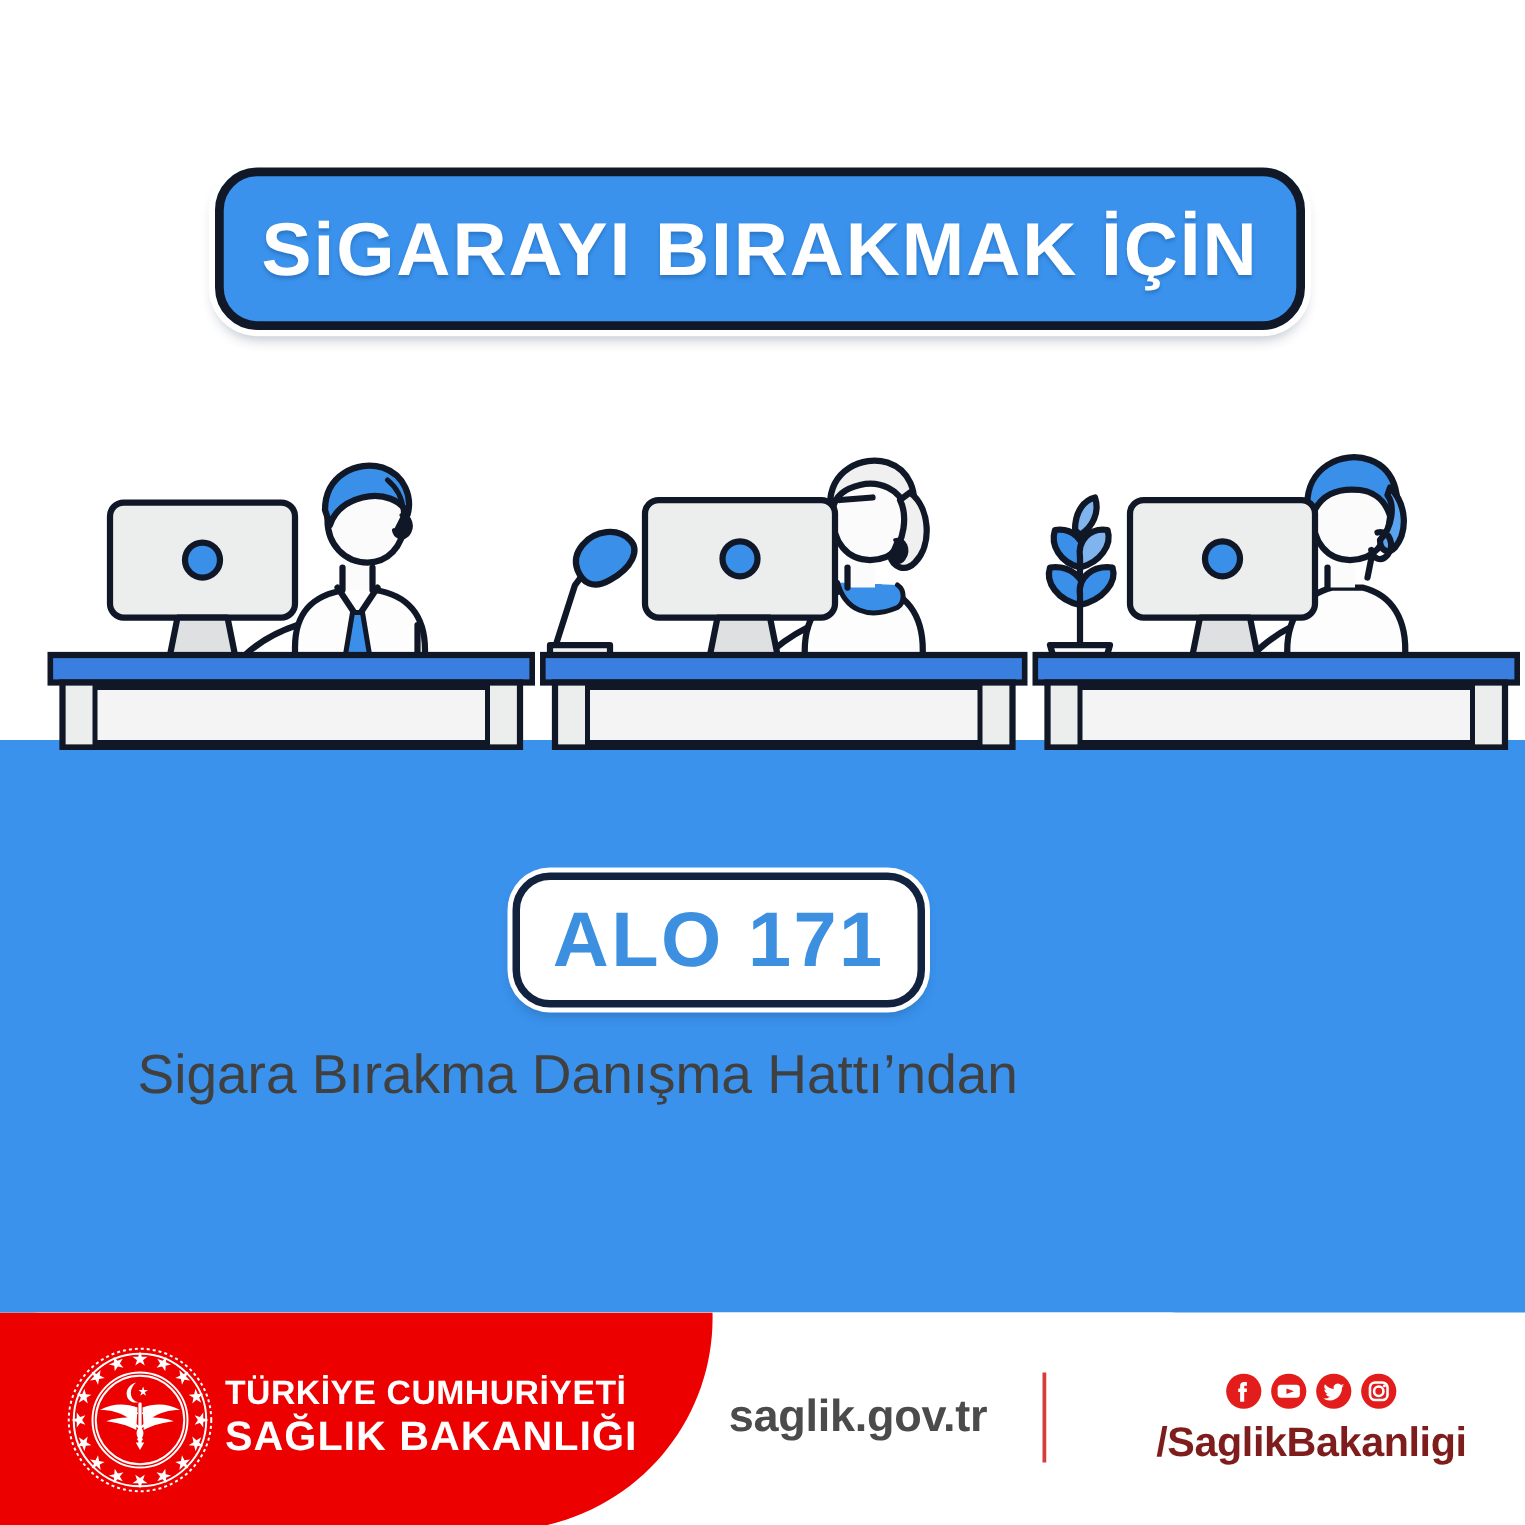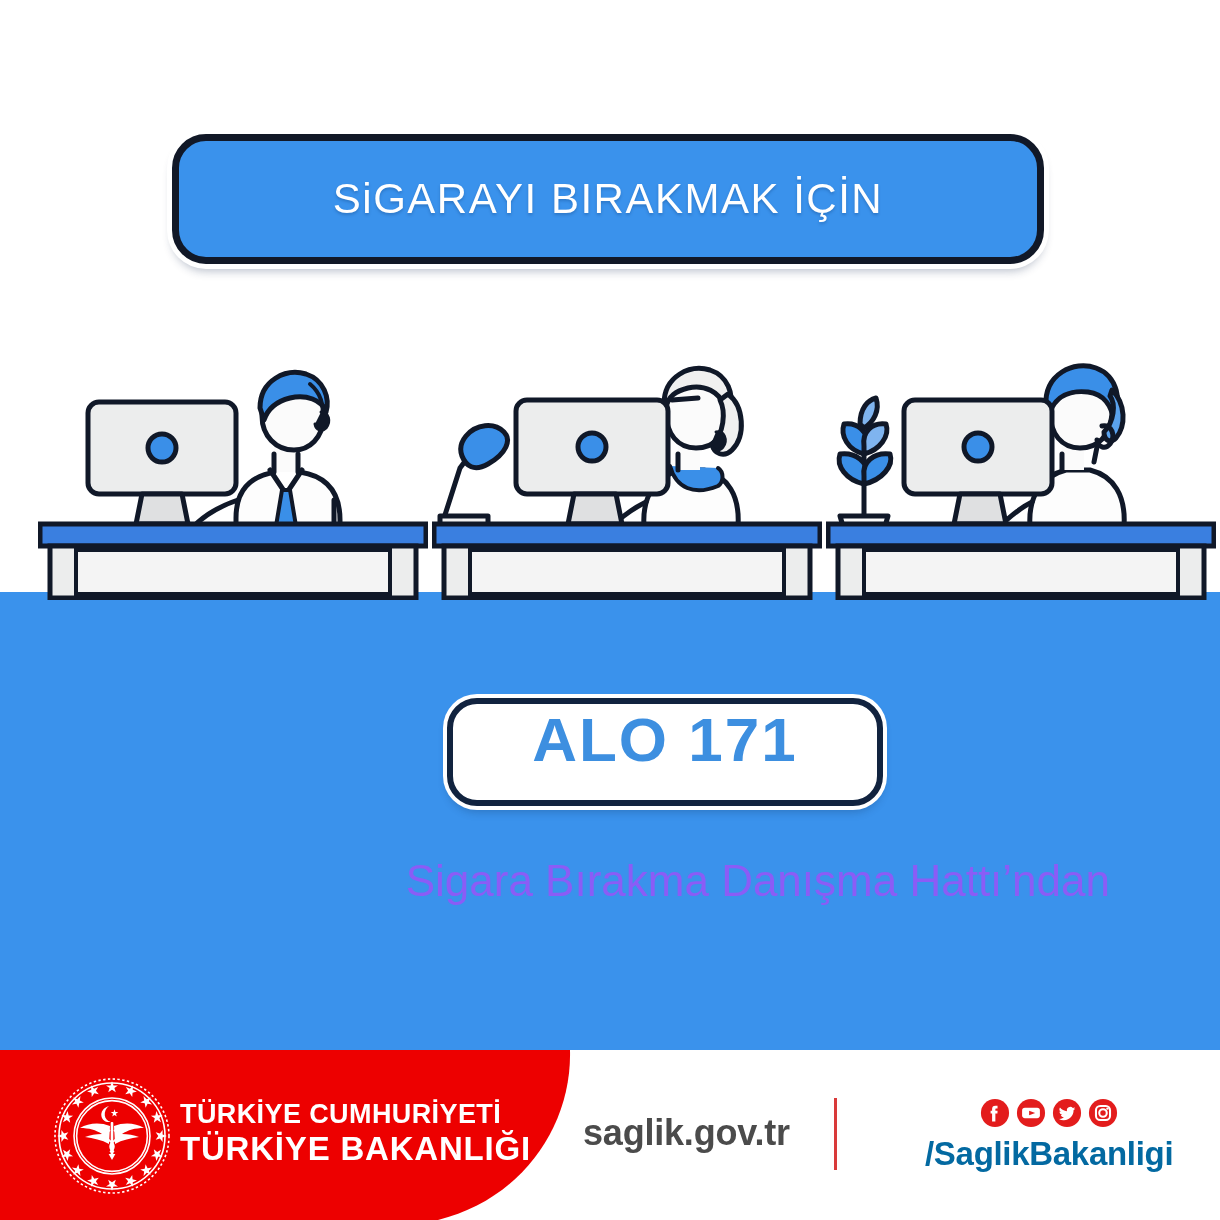--- a/index.html
+++ b/index.html
@@ -31,22 +31,22 @@
     position:absolute;
     left:172px; top:134px;
     width:872px; height:130px;
     background:#3a92ec;
     border:7px solid #111827;
     border-radius:34px;
     box-shadow:0 0 0 5px #ffffff, 0 7px 10px rgba(20,40,80,.30);
     display:flex; align-items:center; justify-content:center;
   }
   .title-banner .txt {
-    font-size:42px;
-    font-weight:normal;
+    font-size:60px;
+    font-weight:bold;
     color:#ffffff;
     letter-spacing:1.5px;
     white-space:nowrap;
     text-shadow:0 2px 3px rgba(0,40,90,.25);
   }
 
   
   .scene {
     position:absolute;
     left:0; top:350px;
@@ -54,43 +54,42 @@
   }
   .desk-unit { position:absolute; top:0; width:390px; height:250px; }
   .desk-unit.u1 { left:38px; }
   .desk-unit.u2 { left:432px; }
   .desk-unit.u3 { left:826px; }
 
   
   .alo-badge {
     position:absolute;
     left:410px; top:698px;
-    width:436px; height:108px;
+    width:330px; height:108px;
     background:#ffffff;
     border:6px solid #11233f;
     border-radius:30px;
     box-shadow:0 0 0 4px #ffffff, 0 6px 9px rgba(10,35,70,.25);
-    display:flex; justify-content:center;margin-left:37px;
+    display:flex; align-items:center; justify-content:center;
   }
   .alo-badge .txt {
     font-size:62px; font-weight:bold; color:#3d8fe0;
     letter-spacing:2px; white-space:nowrap;
   }
 
   
   .subtext {
     position:absolute;
     left:110px; top:832px;
     width:1000px;
-    text-align:right;
-    color:#8b5cf6;
+    text-align:left;
+    color:#404040;
     font-size:44px;
     line-height:56px;
     font-weight:400;
-    margin-top:21px;
   }
 
   
   .footer {
     position:absolute;
     left:0; top:1050px;
     width:968px; height:170px;
     background:#ffffff;
     border-radius:31px;
   }
@@ -112,21 +111,21 @@
     position:absolute; left:834px; top:1098px;
     width:3px; height:72px; background:#d93a3a;
   }
   .social-icons {
     position:absolute; left:980px; top:1098px;
     display:flex; gap:6px;
   }
   .sicon { width:30px; height:30px; }
   .handle {
     position:absolute; left:925px; top:1135px;
-    font-size:33px; font-weight:bold; color:#0369a1;
+    font-size:33px; font-weight:bold; color:#7f1d1d;
     letter-spacing:-.3px;
   }
 </style>
 </head>
 <body>
 
 <div id="poster">
 
   <div class="blue-band"></div>
 
@@ -318,21 +317,21 @@
         <path d="M58 50 C48 46 36 47 28 52 C37 52 44 54 50 58 C44 58 38 59 33 61 C41 62 50 64 57 68 Z"></path>
         <path d="M62 50 C72 46 84 47 92 52 C83 52 76 54 70 58 C76 58 82 59 87 61 C79 62 70 64 63 68 Z"></path>
 
         <path d="M58 54 C53 57 53 62 58 65 C63 68 63 73 58 76" fill="none" stroke="#ffffff" stroke-width="2"></path>
         <path d="M62 54 C67 57 67 62 62 65 C57 68 57 73 62 76" fill="none" stroke="#ffffff" stroke-width="2"></path>
       </g>
     </svg>
 
     <div class="logo-text">
       <div class="l1">TÜRKİYE CUMHURİYETİ</div>
-      <div class="l2">TÜRKİYE BAKANLIĞI</div>
+      <div class="l2">SAĞLIK BAKANLIĞI</div>
     </div>
   </div>
 
   <div class="site-url">saglik.gov.tr</div>
 
   <div class="vdiv"></div>
 
   <div class="social-icons">
     <svg class="sicon" viewBox="0 0 32 32">
       <circle cx="16" cy="16" r="15" fill="#e31c1c"></circle>

